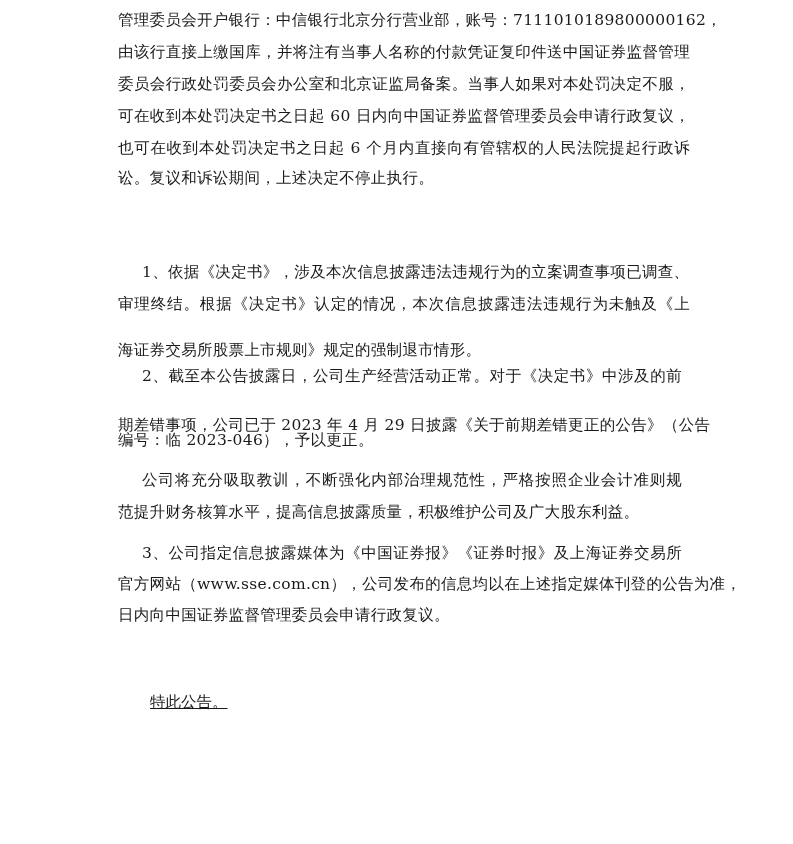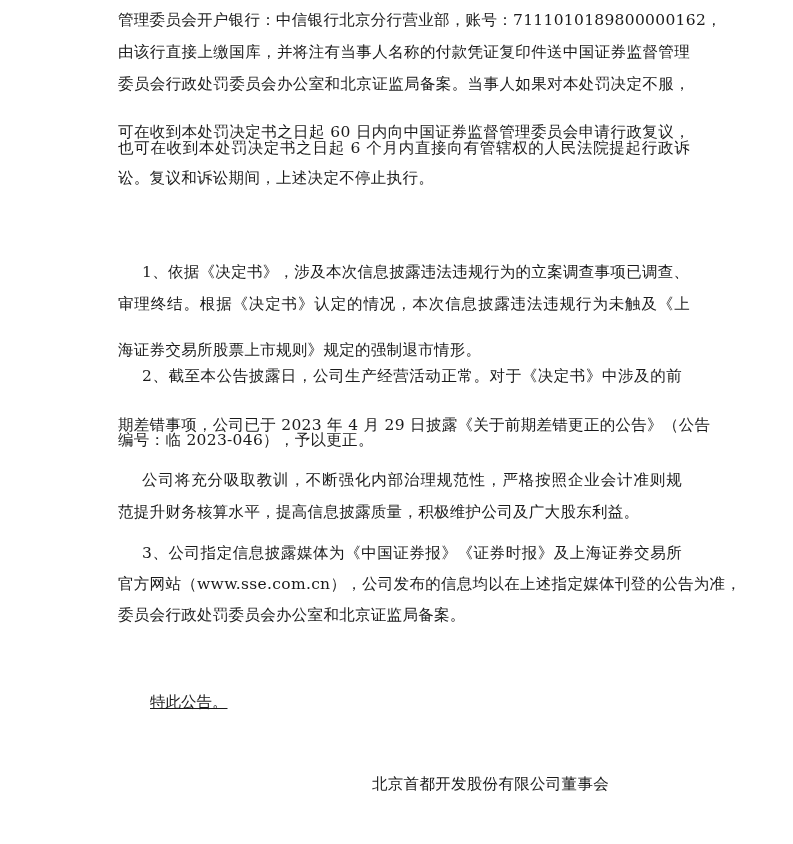--- a/index.html
+++ b/index.html
@@ -75,21 +75,21 @@
   </style>
 </head>
 <body>
 
 <div class="page">
 
   <div>
     <div class="line" style="top:10px;">管理委员会开户银行：中信银行北京分行营业部，账号：7111010189800000162，</div>
     <div class="line" style="top:42px;">由该行直接上缴国库，并将注有当事人名称的付款凭证复印件送中国证券监督管理</div>
     <div class="line" style="top:74px;">委员会行政处罚委员会办公室和北京证监局备案。当事人如果对本处罚决定不服，</div>
-    <div class="line" style="top:106px;margin-top:16px;">可在收到本处罚决定书之日起 60 日内向中国证券监督管理委员会申请行政复议，</div>
+    <div class="line" style="top:106px;">可在收到本处罚决定书之日起 60 日内向中国证券监督管理委员会申请行政复议，</div>
     <div class="line" style="top:138px;">也可在收到本处罚决定书之日起  6  个月内直接向有管辖权的人民法院提起行政诉</div>
     <div class="line last" style="top:168px;">讼。复议和诉讼期间，上述决定不停止执行。</div>
   </div>
 
 
   <div>
     <div class="line indent" style="top:262px;">1、依据《决定书》，涉及本次信息披露违法违规行为的立案调查事项已调查、</div>
     <div class="line" style="top:294px;">审理终结。根据《决定书》认定的情况，本次信息披露违法违规行为未触及《上</div>
     <div class="line last" style="top:340px;">海证券交易所股票上市规则》规定的强制退市情形。</div>
   </div>
@@ -101,20 +101,19 @@
   </div>
 
   <div>
     <div class="line indent" style="top:470px;">公司将充分吸取教训，不断强化内部治理规范性，严格按照企业会计准则规</div>
     <div class="line last" style="top:502px;">范提升财务核算水平，提高信息披露质量，积极维护公司及广大股东利益。</div>
   </div>
 
   <div>
     <div class="line indent" style="top:543px;">3、公司指定信息披露媒体为《中国证券报》《证券时报》及上海证券交易所</div>
     <div class="line" style="top:574px;">官方网站（www.sse.com.cn），公司发布的信息均以在上述指定媒体刊登的公告为准，</div>
-    <div class="line last" style="top:605px;">委员会行政处罚委员会办公室和北京证监局备案。</div>
+    <div class="line last" style="top:605px;">日内向中国证券监督管理委员会申请行政复议。</div>
   </div>
 
   <div class="closing" style="top:692px;text-decoration:underline;">特此公告。</div>
 
-  <div class="signature" style="top:774px;">北京首都开发股份有限公司董事会</div>
 
 </div>
 
 </body></html>

